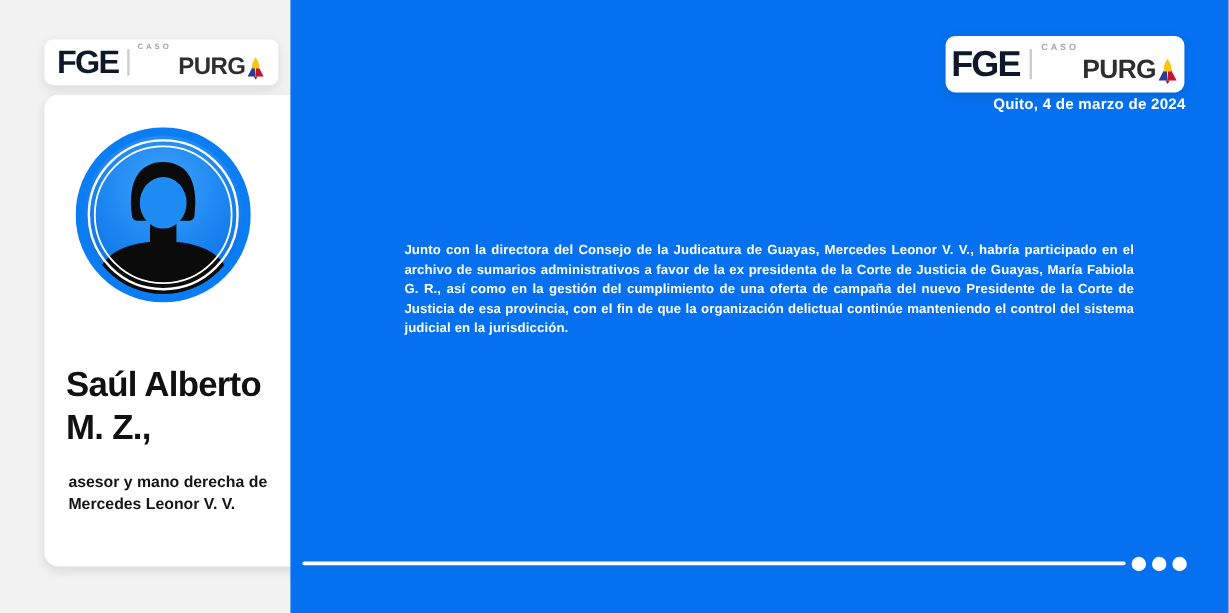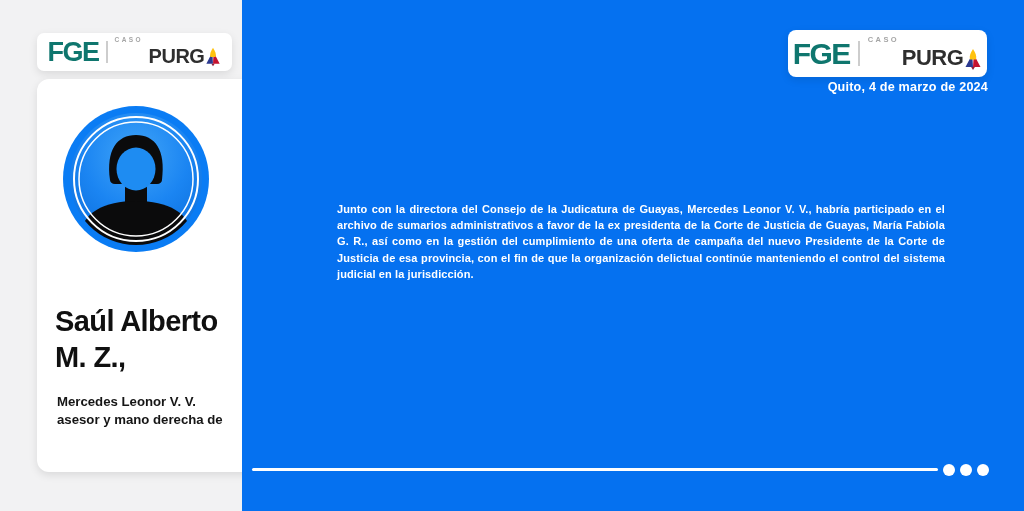--- a/index.html
+++ b/index.html
@@ -18,21 +18,21 @@
 
   .avatar { position:absolute; left:26px; top:27px; width:146px; height:146px; }
 
   .profile-name { position:absolute; left:18px; top:224px; width:175px;
     font-size:29px; font-weight:800; color:#101010; line-height:36px; letter-spacing:-0.6px; }
   .profile-role { position:absolute; left:20px; top:314px; width:170px;
     font-size:13.2px; font-weight:700; color:#151515; line-height:17.5px; }
 
   
   .logo { display:flex; align-items:center; }
-  .logo .fge { font-weight:800; letter-spacing:-1.5px; color:#0f766e; line-height:1; }
+  .logo .fge { font-weight:800; letter-spacing:-1.5px; color:#0f172a; line-height:1; }
   .logo .sep { background:#cdcdcd; flex:none; }
   .logo .col { display:flex; flex-direction:column; align-items:flex-start; }
   .logo .caso { color:#a5a5a5; font-weight:700; letter-spacing:2.4px; line-height:1; }
   .logo .purga-row { display:flex; align-items:center;margin-left:34px; }
   .logo .purga { font-weight:800; color:#2e2e2e; line-height:1; letter-spacing:-0.5px; }
 
   .logo-sm .fge { font-size:27px; }
   .logo-sm .sep { width:2px; height:22px; margin:0 7px; }
   .logo-sm .caso { font-size:6.5px; margin-bottom:2px; }
   .logo-sm .purga { font-size:20px; }
@@ -107,22 +107,22 @@
         <circle cx="73" cy="73" r="62" fill="none" stroke="#ffffff" stroke-width="2"></circle>
         <circle cx="73" cy="73" r="57" fill="none" stroke="#ffffff" stroke-width="1.5"></circle>
       </svg>
 
       <div class="profile-name">
         <div>Saúl Alberto</div>
         <div>M. Z.,</div>
       </div>
 
       <div class="profile-role">
+        <div>asesor y mano derecha de</div>
         <div>Mercedes Leonor V. V.</div>
-        <div>asesor y mano derecha de</div>
       </div>
     </div>
   </div>
 
   <div class="blue-panel">
 
     <div class="card logo-card-right">
       <div class="logo logo-lg">
         <span class="fge">FGE</span>
         <span class="sep"></span>

